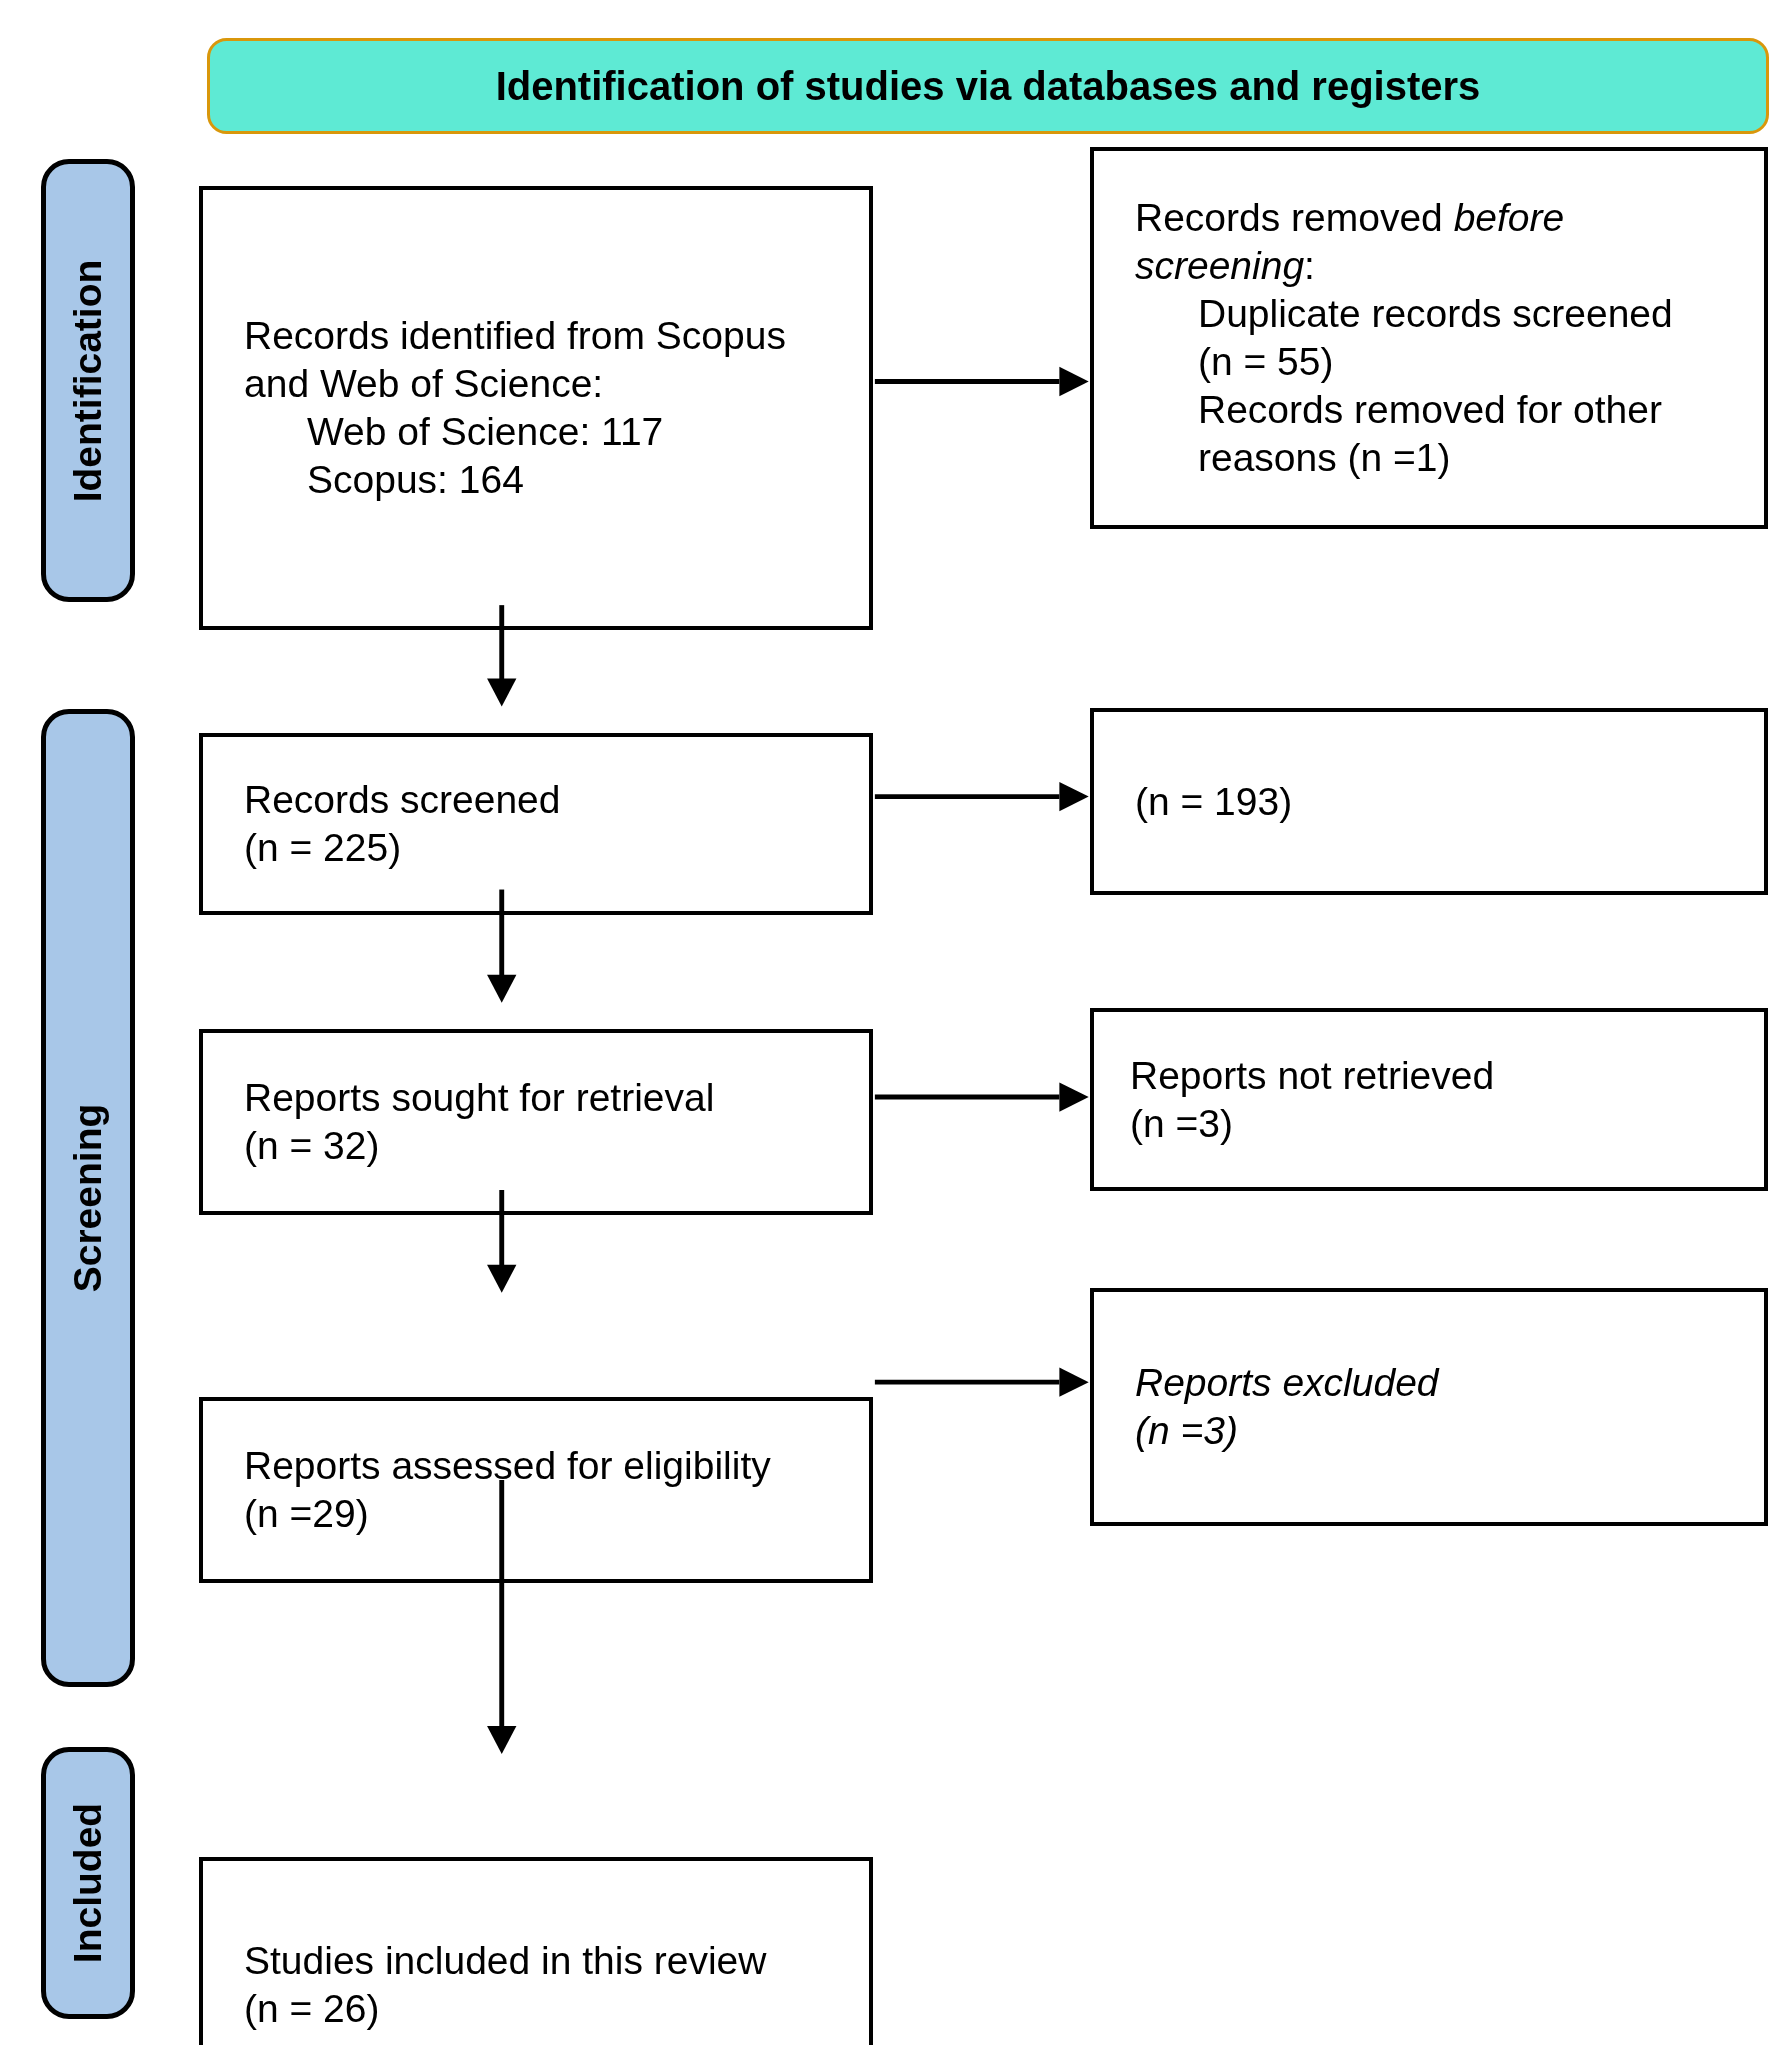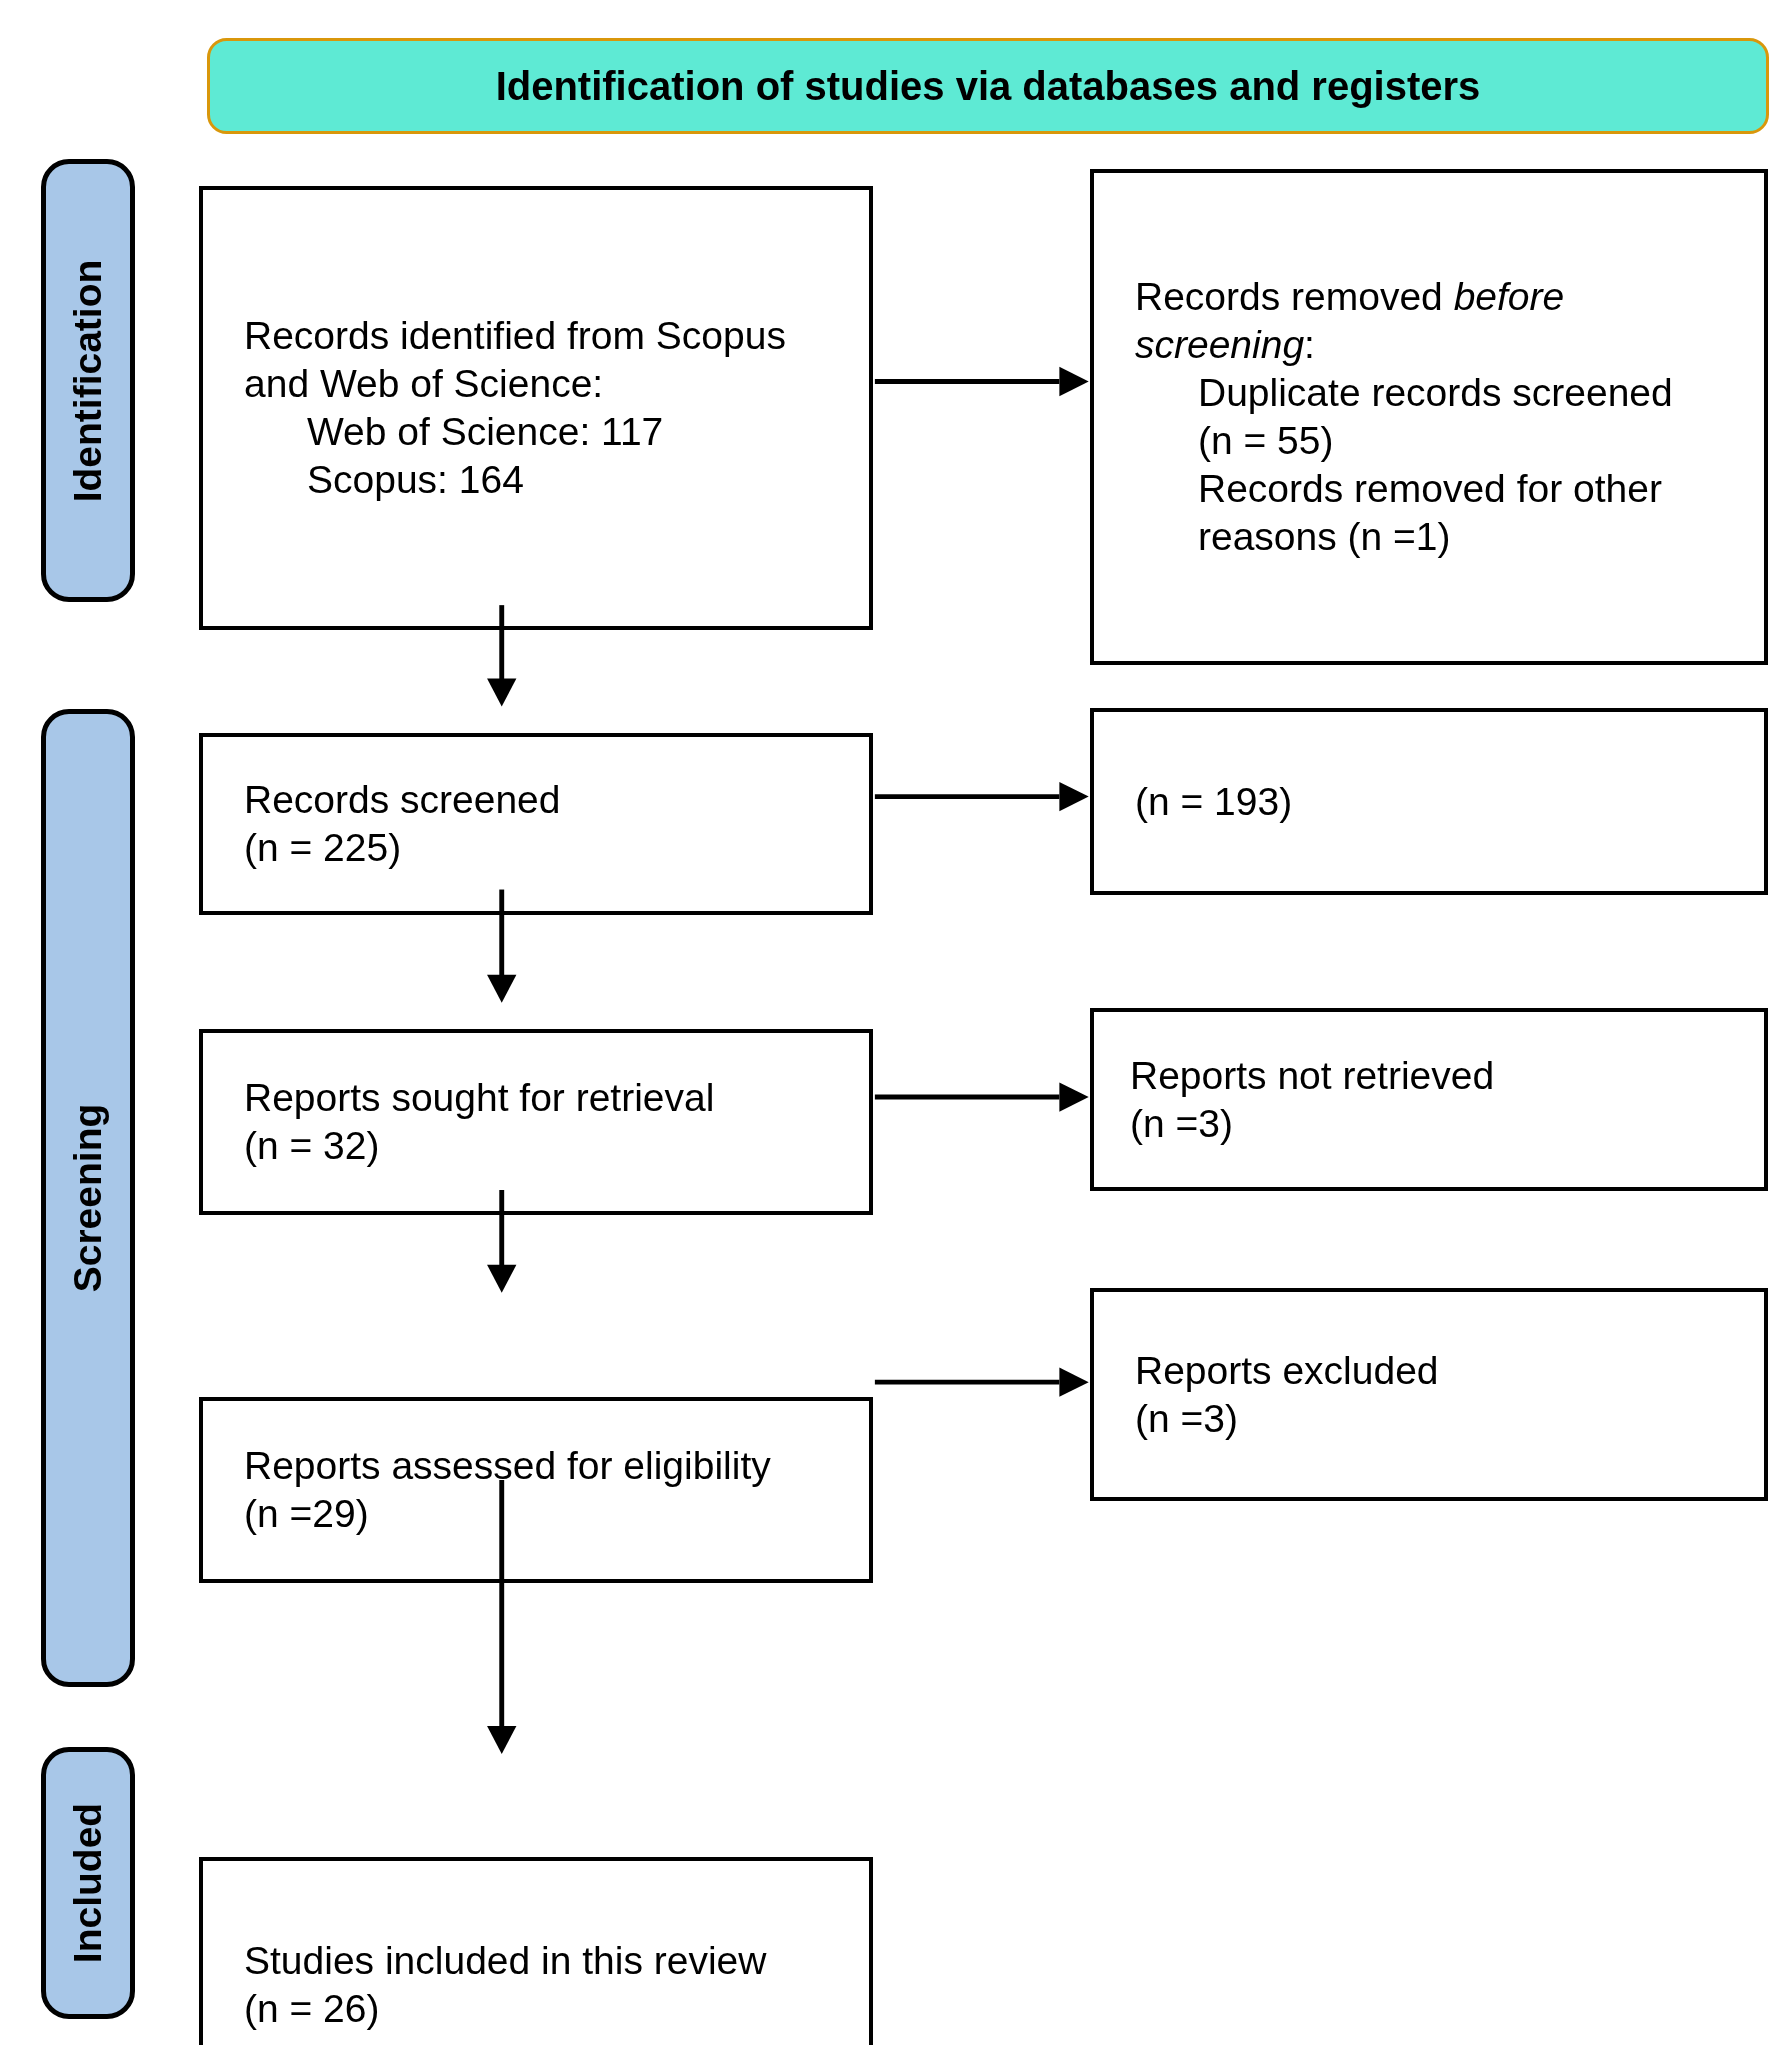--- a/index.html
+++ b/index.html
@@ -67,27 +67,27 @@
     box-sizing: border-box;
     display: flex;
     flex-direction: column;
     justify-content: center;
     padding-left: 41px;
     padding-right: 14px;
   }
   .box-left  { left: 199px;  width: 674px; margin-top: 25px; }
   .box-right { left: 1090px; width: 678px; }
   .box-b1 { top: 161px;  height: 444px; }
-  .box-r1 { top: 169px;  height: 496px; }
+  .box-r1 { top: 147px;  height: 382px; }
   .box-b2 { top: 708px; height: 182px; }
   .box-r2 { top: 708px; height: 187px; }
   .box-b3 { top: 1004px; height: 186px; }
   .box-r3 { top: 1008px; height: 183px; padding-left: 36px; }
   .box-b4 { top: 1372px; height: 186px; }
-  .box-r4 { top: 1288px; height: 213px; }
+  .box-r4 { top: 1288px; height: 238px; font-style: italic; }
   .box-b5 { top: 1832px; height: 256px; }
   .tline {
     font-size: 39px;
     line-height: 48px;
     white-space: nowrap;
   }
   .tline.indent { padding-left: 63px; }
   .it { font-style: italic; }
   svg.arrows {
     position: absolute;

